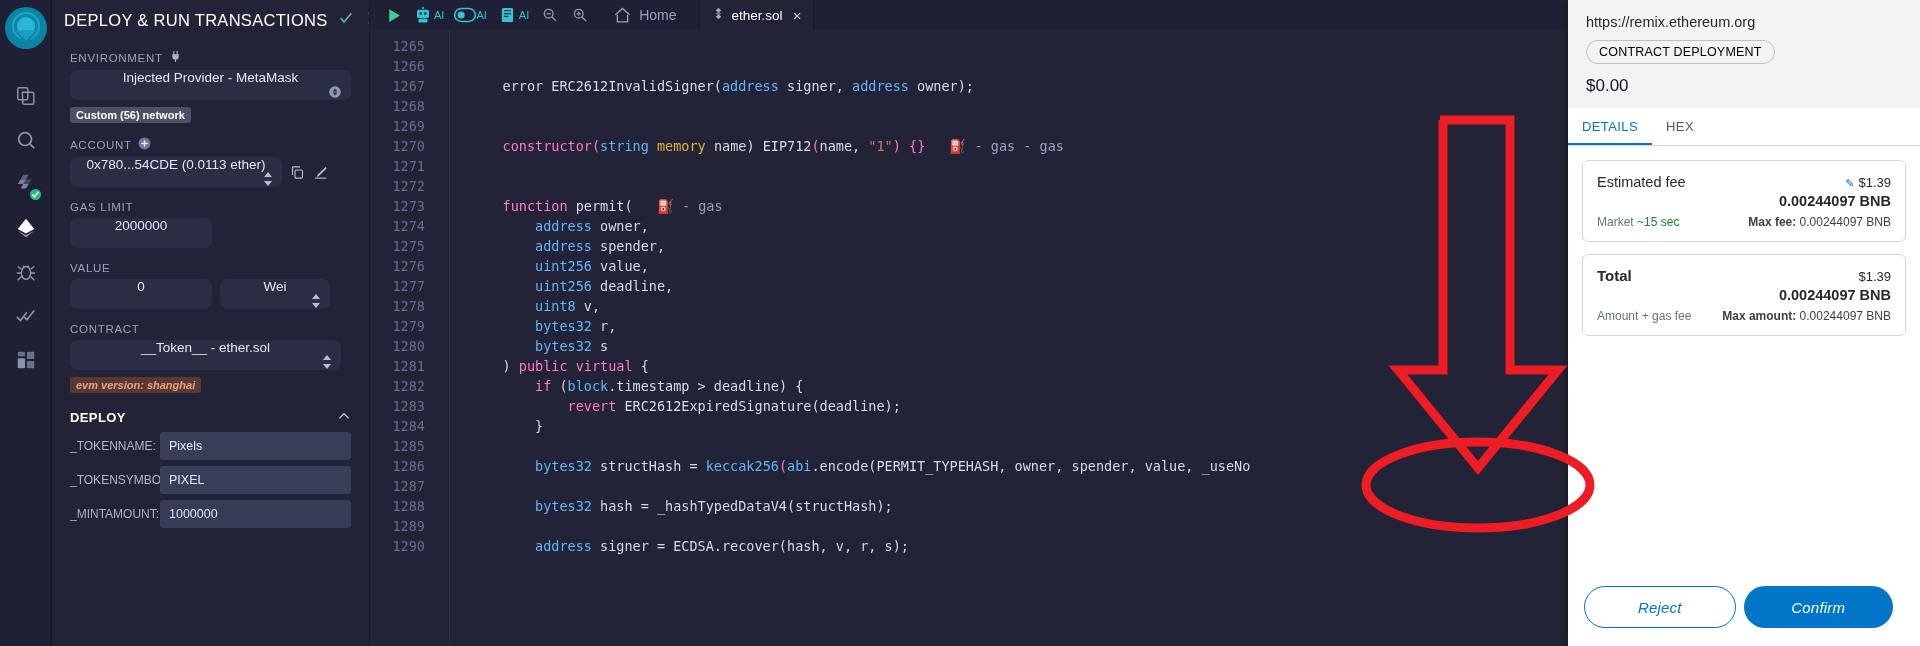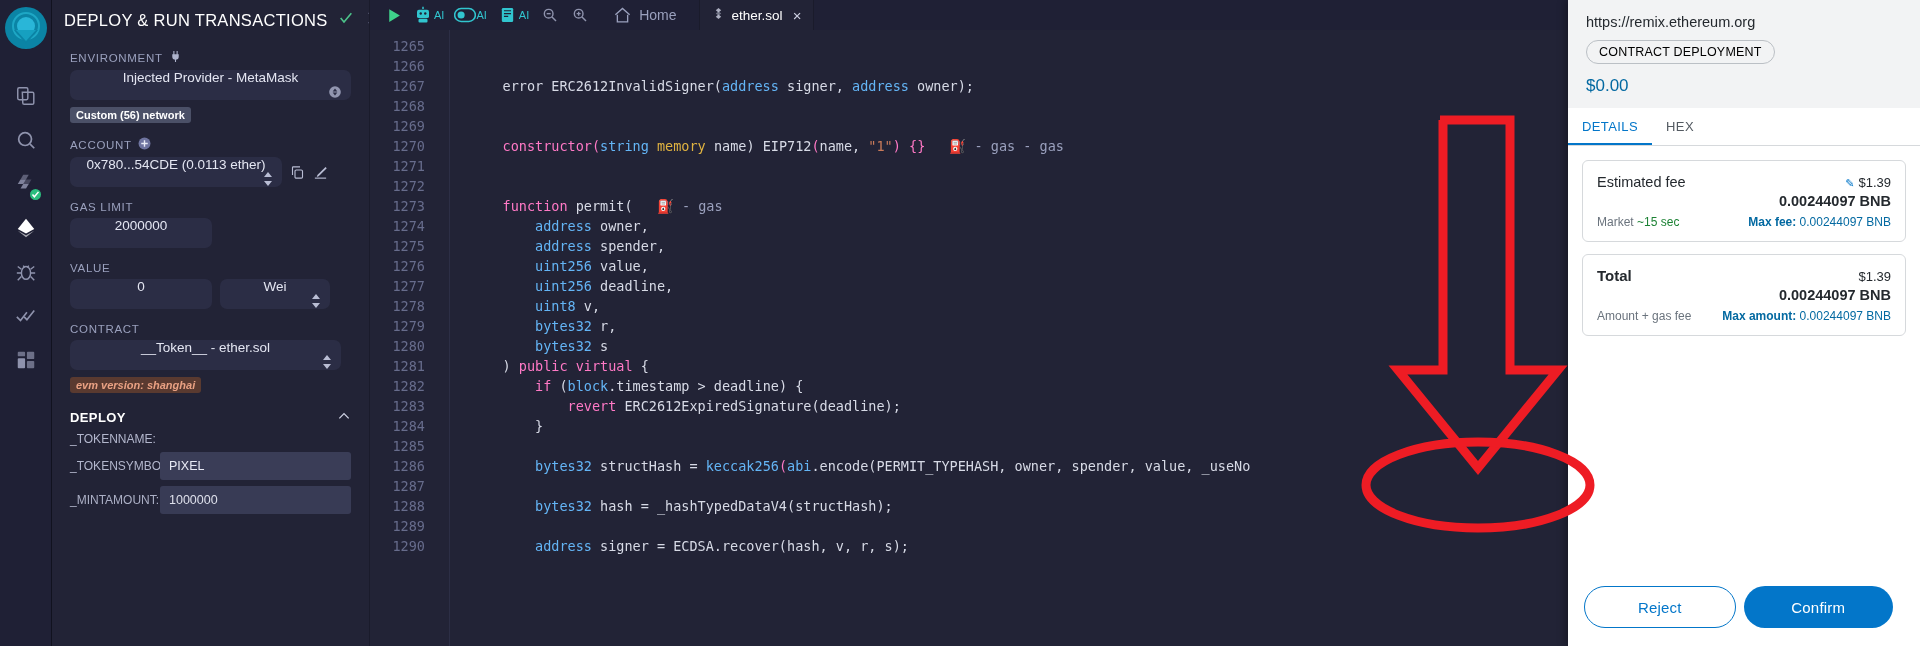--- a/index.html
+++ b/index.html
@@ -111,45 +111,46 @@
     color:#24292e; font-family:"Liberation Sans", sans-serif;
     box-shadow:-2px 0 8px rgba(0,0,0,.35);
     display:flex; flex-direction:column;
   }
   #mm-top{ background:#f2f3f4; padding:14px 18px 12px 18px; }
   #mm-url{ font-size:14.5px; color:#24292e; margin-bottom:10px;}
   #mm-type{
     display:inline-block; border:1px solid #bbc0c5; border-radius:14px;
     padding:4px 12px; font-size:12.5px; color:#000000; letter-spacing:.2px;
   }
-  #mm-amount{ font-size:17px; margin-top:12px; color:#0369a1;}
+  #mm-amount{ font-size:17px; margin-top:12px; color:#0f172a;}
   #mm-tabs{ display:flex; border-bottom:1px solid #d6d9dc; background:#fff;}
   .mm-tab{
     padding:11px 14px 9px 14px; font-size:13px; color:#535a61; letter-spacing:.4px;
   }
   .mm-tab.sel{ color:#0376c9; border-bottom:2px solid #0376c9; }
   #mm-body{ flex:1; padding:14px 14px 0 14px; background:#fff; }
   .mm-card{
     border:1px solid #d6d9dc; border-radius:6px; padding:12px 14px; margin-bottom:12px;
   }
   .mm-r1{ display:flex; align-items:baseline; }
   .mm-lbl{ font-size:14.5px; color:#24292e; }
   .mm-lbl.bold{ font-weight:bold; font-size:15px;}
   .mm-right{ margin-left:auto; text-align:right; }
   .mm-fiat{ font-size:13px; color:#24292e;}
   .mm-native{ font-size:14.5px; font-weight:bold; color:#24292e; margin-top:2px;}
   .mm-r2{ display:flex; align-items:center; margin-top:6px;}
   .mm-sub{ font-size:12px; color:#6a737d;}
   .mm-sub .speed{ color:#1c8234; }
-  .mm-sub2{ font-size:12px; color:#0369a1; margin-left:auto;}
+  .mm-sub2{ font-size:12px; color:#404040; margin-left:auto;}
   .mm-sub2 b{ font-weight:bold; }
   .pencil{ color:#0376c9; font-size:11px; margin-right:4px;}
   #mm-foot{
     display:flex; gap:8px; padding:14px 27px 18px 16px; background:#fff;
     border-top:1px solid #fff;
+    font-style:italic;
   }
   .mm-btn{
     flex:1; height:42px; border-radius:22px; display:flex; align-items:center; justify-content:center;
     font-size:15px; letter-spacing:.2px;
   }
   .mm-btn.reject{ border:1px solid #0376c9; color:#0376c9; background:#fff;}
   .mm-btn.confirm{ background:#0376c9; color:#fff;}
   
   #annot{ position:absolute; left:0; top:0; width:1920px; height:646px; pointer-events:none;}
 </style>
@@ -334,20 +335,23 @@
     <span>DEPLOY</span>
     <span class="chev">
       <svg width="14" height="14" viewBox="0 0 24 24" fill="none" stroke="currentColor" stroke-width="2.2">
           <path d="M4 16 L12 8 L20 16"></path>
         </svg>
     </span>
   </div>
 
   <div class="arg-row">
     <div class="arg-label">_TOKENNAME:</div>
+    <div class="arg-input">
+      <span>Pixels</span>
+    </div>
   </div>
   <div class="arg-row">
     <div class="arg-label">_TOKENSYMBOL:</div>
     <div class="arg-input">
       <span>PIXEL</span>
     </div>
   </div>
   <div class="arg-row" style="opacity:.95">
     <div class="arg-label">_MINTAMOUNT:</div>
     <div class="arg-input">

